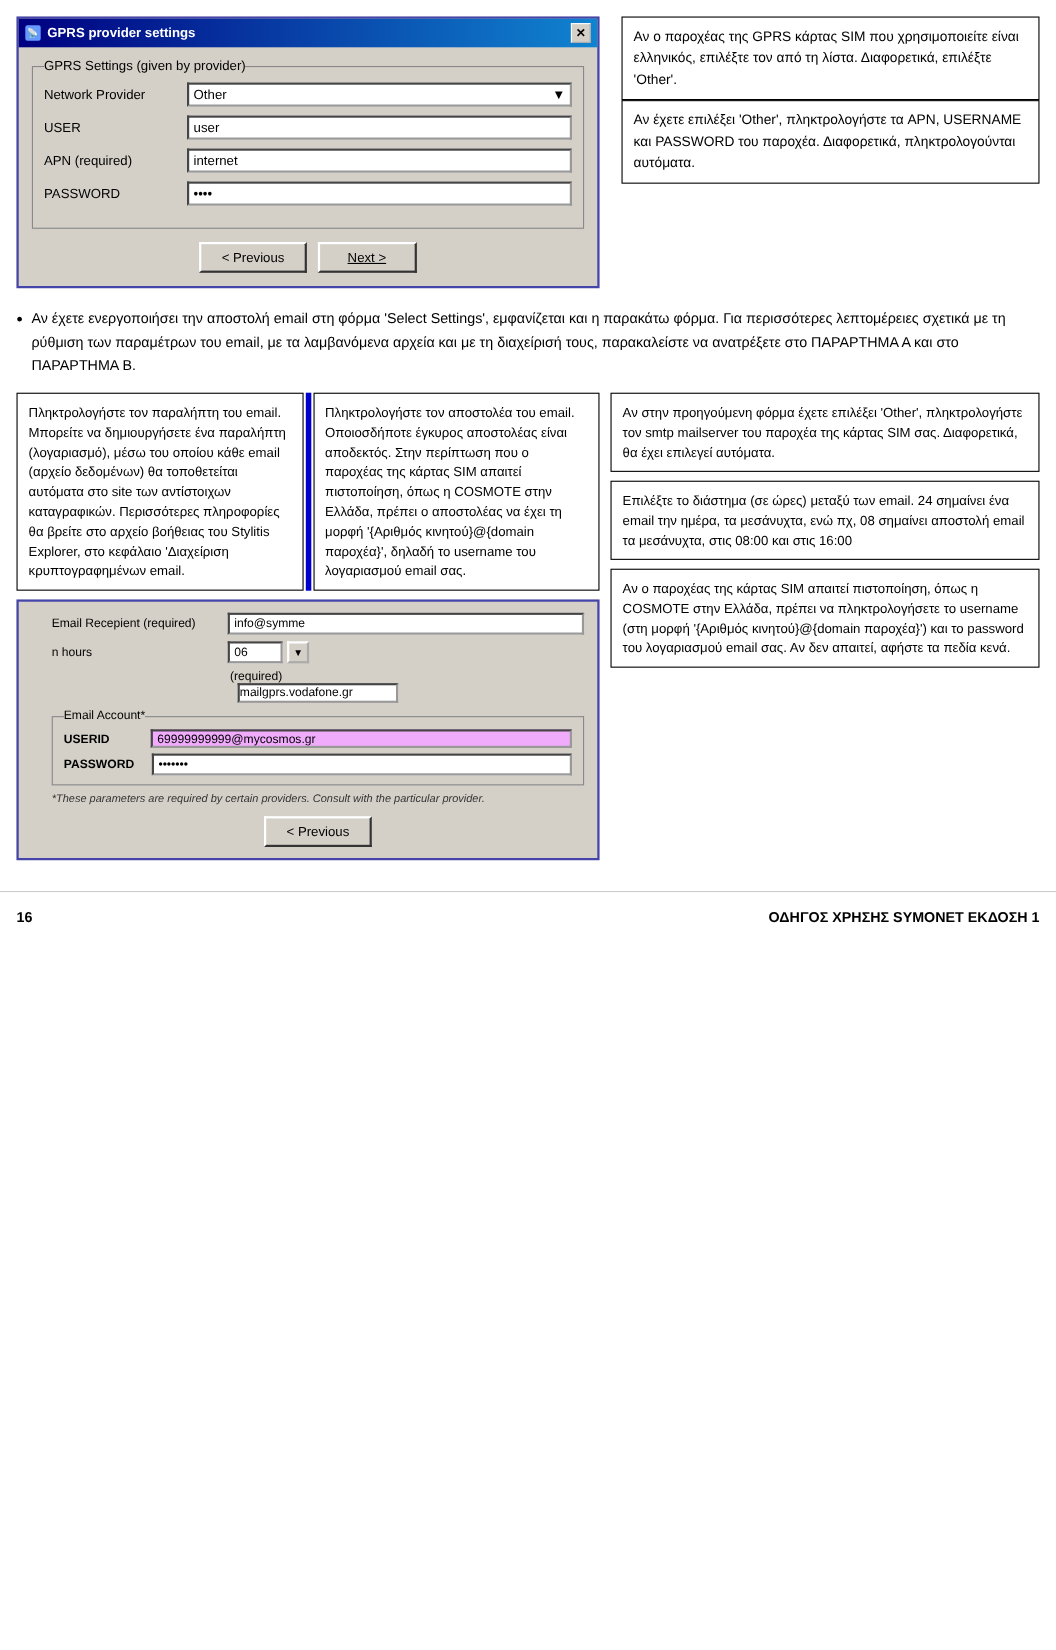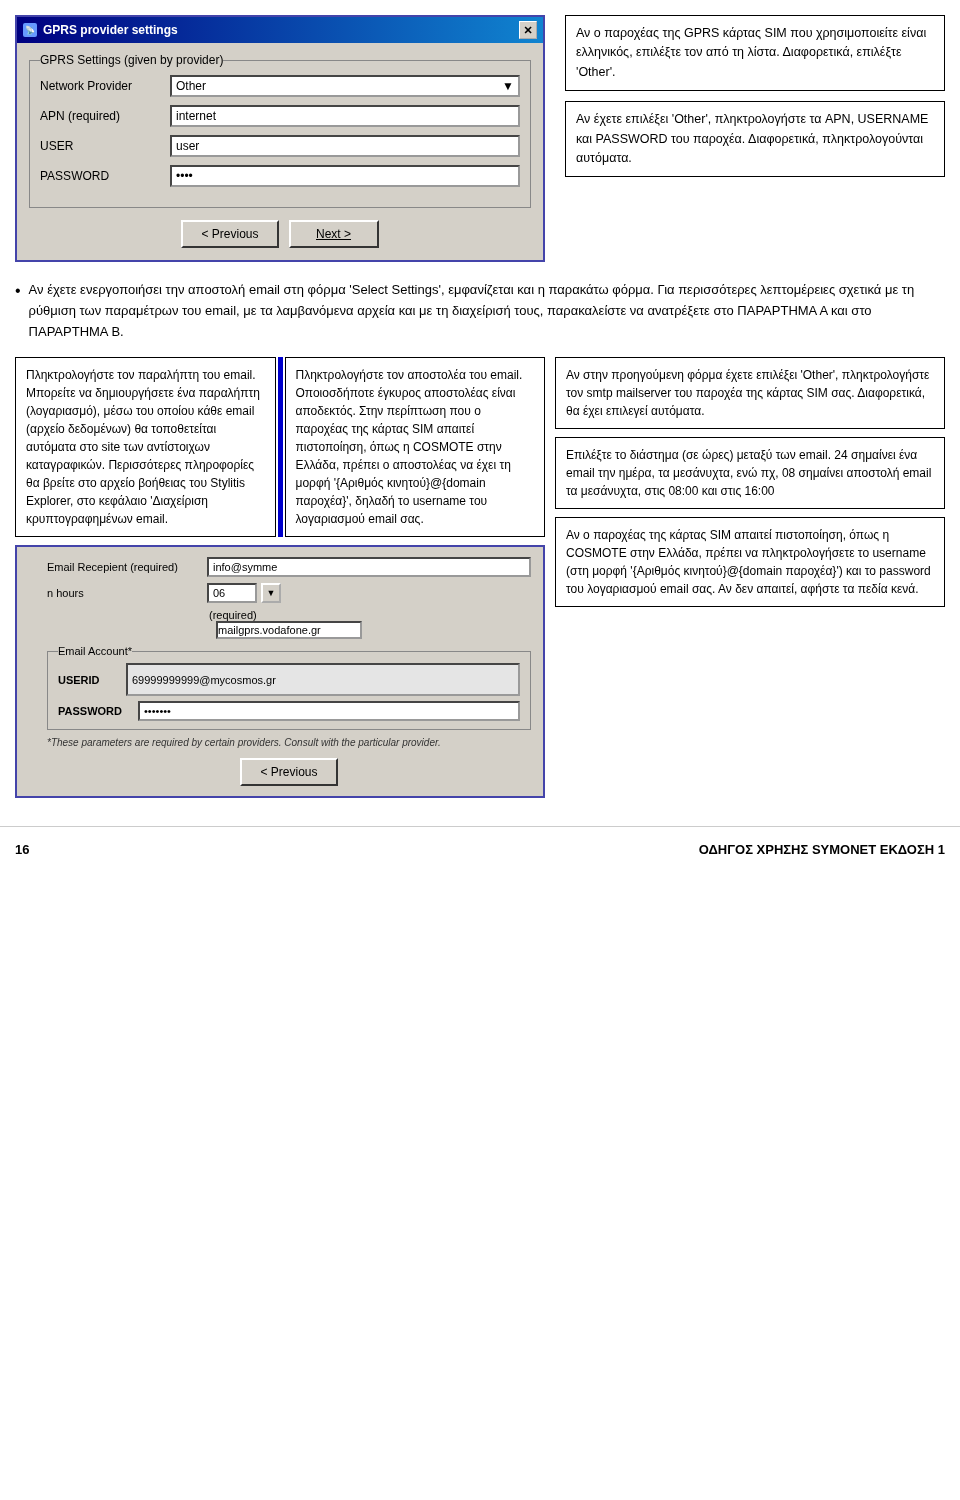--- a/index.html
+++ b/index.html
@@ -35,43 +35,43 @@
 
         <div style="display:flex;align-items:center;margin-bottom:8px;">
           <span style="width:130px;font-size:12px;font-family:Tahoma,Arial,sans-serif;">Network Provider</span>
           <div style="flex:1;height:22px;background:#fff;border:2px inset #999;padding:1px 4px;font-size:12px;display:flex;align-items:center;justify-content:space-between;font-family:Tahoma,Arial,sans-serif;">
             <span>Other</span>
             <span>▼</span>
           </div>
         </div>
 
         <div style="display:flex;align-items:center;margin-bottom:8px;">
-          <span style="width:130px;font-size:12px;font-family:Tahoma,Arial,sans-serif;">APN (required)</span>
-          <input type="text" style="flex: 1 1 0%; height: 22px; background: rgb(255, 255, 255); border: 2px inset rgb(153, 153, 153); padding: 1px 4px; font-size: 12px; font-family: Tahoma, Arial, sans-serif;" value="internet">
+          <span style="width:130px;font-size:12px;font-family:Tahoma,Arial,sans-serif;">USER</span>
+          <input type="text" style="flex: 1 1 0%; height: 22px; background: rgb(255, 255, 255); border: 2px inset rgb(153, 153, 153); padding: 1px 4px; font-size: 12px; font-family: Tahoma, Arial, sans-serif;" value="user">
         </div>
 
         <div style="display:flex;align-items:center;margin-bottom:8px;">
-          <span style="width:130px;font-size:12px;font-family:Tahoma,Arial,sans-serif;">USER</span>
-          <input type="text" style="flex: 1 1 0%; height: 22px; background: rgb(255, 255, 255); border: 2px inset rgb(153, 153, 153); padding: 1px 4px; font-size: 12px; font-family: Tahoma, Arial, sans-serif;" value="user">
+          <span style="width:130px;font-size:12px;font-family:Tahoma,Arial,sans-serif;">APN (required)</span>
+          <input type="text" style="flex: 1 1 0%; height: 22px; background: rgb(255, 255, 255); border: 2px inset rgb(153, 153, 153); padding: 1px 4px; font-size: 12px; font-family: Tahoma, Arial, sans-serif;" value="internet">
         </div>
 
         <div style="display:flex;align-items:center;margin-bottom:8px;">
           <span style="width:130px;font-size:12px;font-family:Tahoma,Arial,sans-serif;">PASSWORD</span>
           <input type="password" style="flex: 1 1 0%; height: 22px; background: rgb(255, 255, 255); border: 2px inset rgb(153, 153, 153); padding: 1px 4px; font-size: 12px; font-family: Tahoma, Arial, sans-serif;" value="pass">
         </div>
       </fieldset>
 
       <div style="display:flex;justify-content:center;gap:10px;">
         <button style="background:#d4d0c8;border:2px outset #fff;border-bottom-color:#888;border-right-color:#888;padding:5px 18px;font-size:12px;cursor:pointer;min-width:90px;font-family:Tahoma,Arial,sans-serif;">&lt; Previous</button>
         <button style="background:#d4d0c8;border:2px outset #fff;border-bottom-color:#888;border-right-color:#888;padding:5px 18px;font-size:12px;cursor:pointer;min-width:90px;font-family:Tahoma,Arial,sans-serif;text-decoration:underline;">Next &gt;</button>
       </div>
     </div>
   </div>
 
-  <div style="display:flex;flex-direction:column;gap:10px;flex:1;">
+  <div style="display:flex;flex-direction:column;flex:1;">
     <div style="border:1px solid #000;background:#fff;padding:8px 10px;font-size:12.5px;line-height:1.55;">
       <span>Αν ο παροχέας της GPRS κάρτας SIM που χρησιμοποιείτε είναι ελληνικός, επιλέξτε τον από τη λίστα. Διαφορετικά, επιλέξτε 'Other'.</span>
     </div>
     <div style="border:1px solid #000;background:#fff;padding:8px 10px;font-size:12.5px;line-height:1.55;">
       <span>Αν έχετε επιλέξει 'Other', πληκτρολογήστε τα APN, USERNAME και PASSWORD του παροχέα. Διαφορετικά, πληκτρολογούνται αυτόματα.</span>
     </div>
   </div>
 </div>
 
 <div style="padding:8px 15px 10px 15px;display:flex;gap:8px;">
@@ -116,22 +116,22 @@
 
           <div style="display:flex;align-items:center;margin-bottom:6px;flex-direction:column;">
             <span style="font-size:11px;width:160px;flex-shrink:0;font-family:Tahoma,Arial,sans-serif;">(required)</span>
             <input type="text" style="flex: 1 1 0%; height: 20px; background: rgb(255, 255, 255); border: 2px inset rgb(153, 153, 153); padding: 1px 0; font-size: 11px; font-family: Tahoma, Arial, sans-serif;" value="mailgprs.vodafone.gr">
           </div>
 
           <fieldset style="border:1px solid #888;padding:6px 10px 8px 10px;margin:6px 0;">
             <legend style="font-size:11px;font-family:Tahoma,Arial,sans-serif;">Email Account*</legend>
 
             <div style="display:flex;align-items:center;margin-bottom:5px;">
-              <span style="width:68px;font-size:11px;font-weight:bold;font-family:Tahoma,Arial,sans-serif;">USERID</span>
-              <input type="text" style="flex: 1 1 0%; height: 33px; background: #e5e5e5; border: 2px inset rgb(153, 153, 153); padding: 1px 4px; font-size: 11px; font-family: Tahoma, Arial, sans-serif;" value="69999999999@mycosmos.gr">
+              <span style="width:79px;font-size:11px;font-weight:bold;font-family:Tahoma,Arial,sans-serif;">USERID</span>
+              <input type="text" style="flex: 1 1 0%; height: 17px; background: #f0abfc; border: 2px inset rgb(153, 153, 153); padding: 1px 4px; font-size: 11px; font-family: Tahoma, Arial, sans-serif;" value="69999999999@mycosmos.gr">
             </div>
 
             <div style="display:flex;align-items:center;">
               <span style="width:80px;font-size:11px;font-weight:bold;font-family:Tahoma,Arial,sans-serif;">PASSWORD</span>
               <input type="password" style="flex: 1 1 0%; height: 20px; background: rgb(255, 255, 255); border: 2px inset rgb(153, 153, 153); padding: 1px 4px; font-size: 11px; font-family: Tahoma, Arial, sans-serif;" value="1234567">
             </div>
           </fieldset>
 
           <p style="font-size:10px;font-style:italic;color:#333;margin:4px 0;line-height:1.4;font-family:Tahoma,Arial,sans-serif;">*These parameters are required by certain providers. Consult with the particular provider.</p>
 

